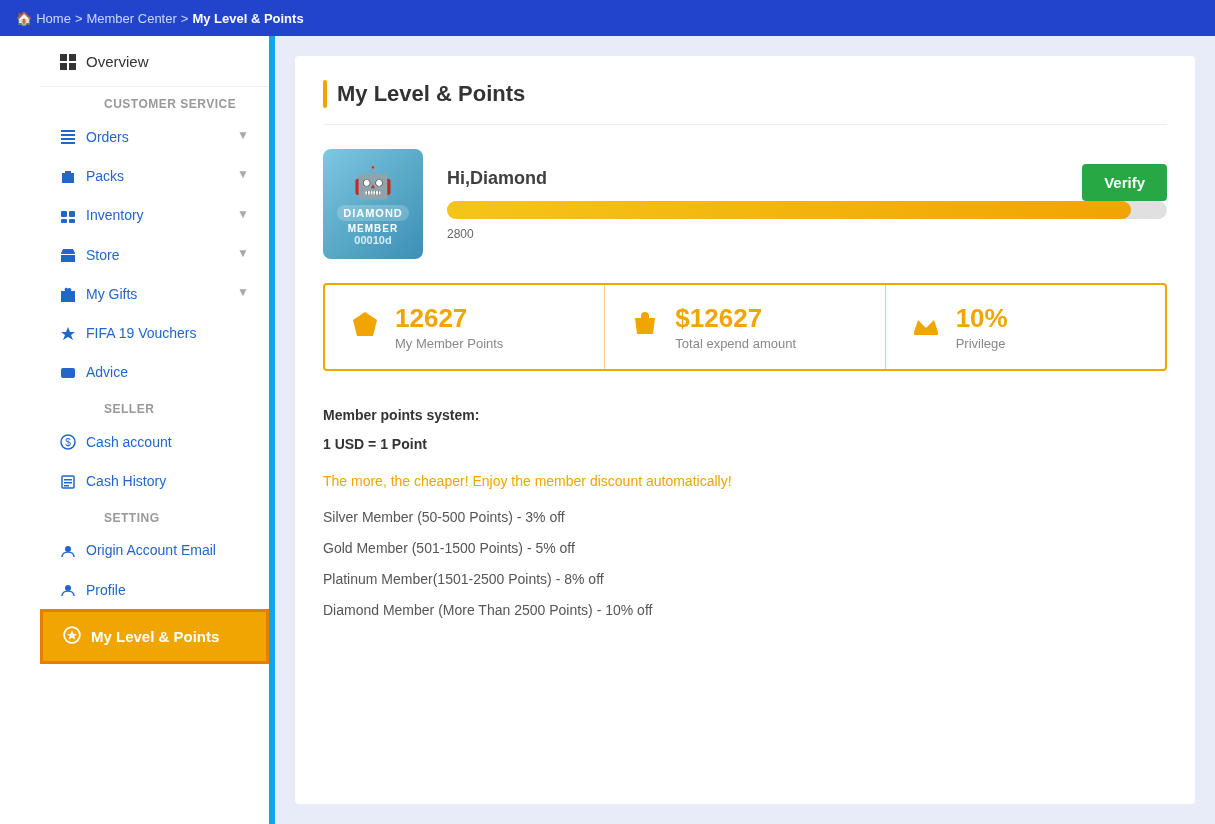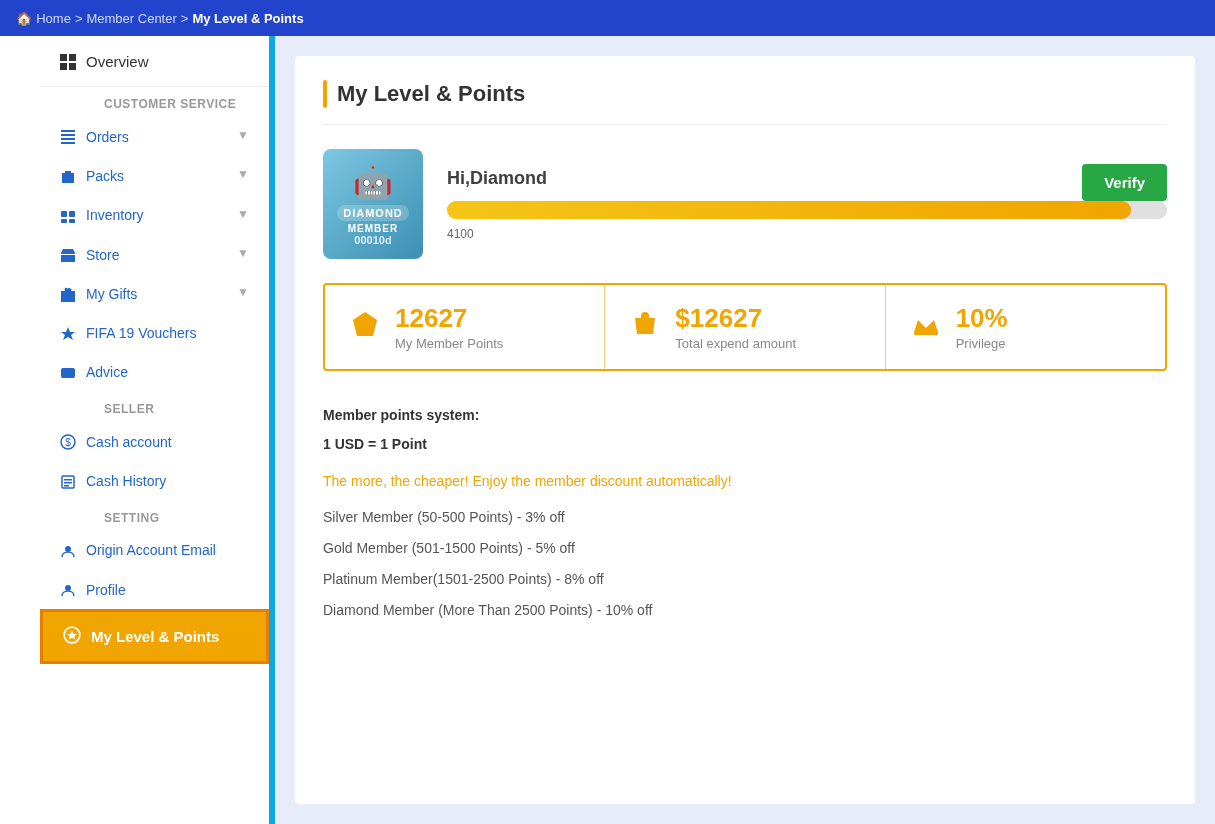--- a/index.html
+++ b/index.html
@@ -495,21 +495,21 @@
 
         <div class="user-info">
           <div class="greeting">Hi,Diamond</div>
           <div class="progress-container">
             <div class="progress-bar-bg">
               <div class="progress-bar-fill">
                 <div class="progress-tooltip">12627</div>
               </div>
             </div>
           </div>
-          <div class="progress-label">4100</div>
+          <div class="progress-label">2800</div>
         </div>
 
         <button class="verify-btn">Verify</button>
       </div>
 
       <div class="stats-row">
 
         <div class="stat-card">
           <span class="stat-icon">
             <svg width="32" height="32" viewBox="0 0 32 32" fill="#f0a500">

